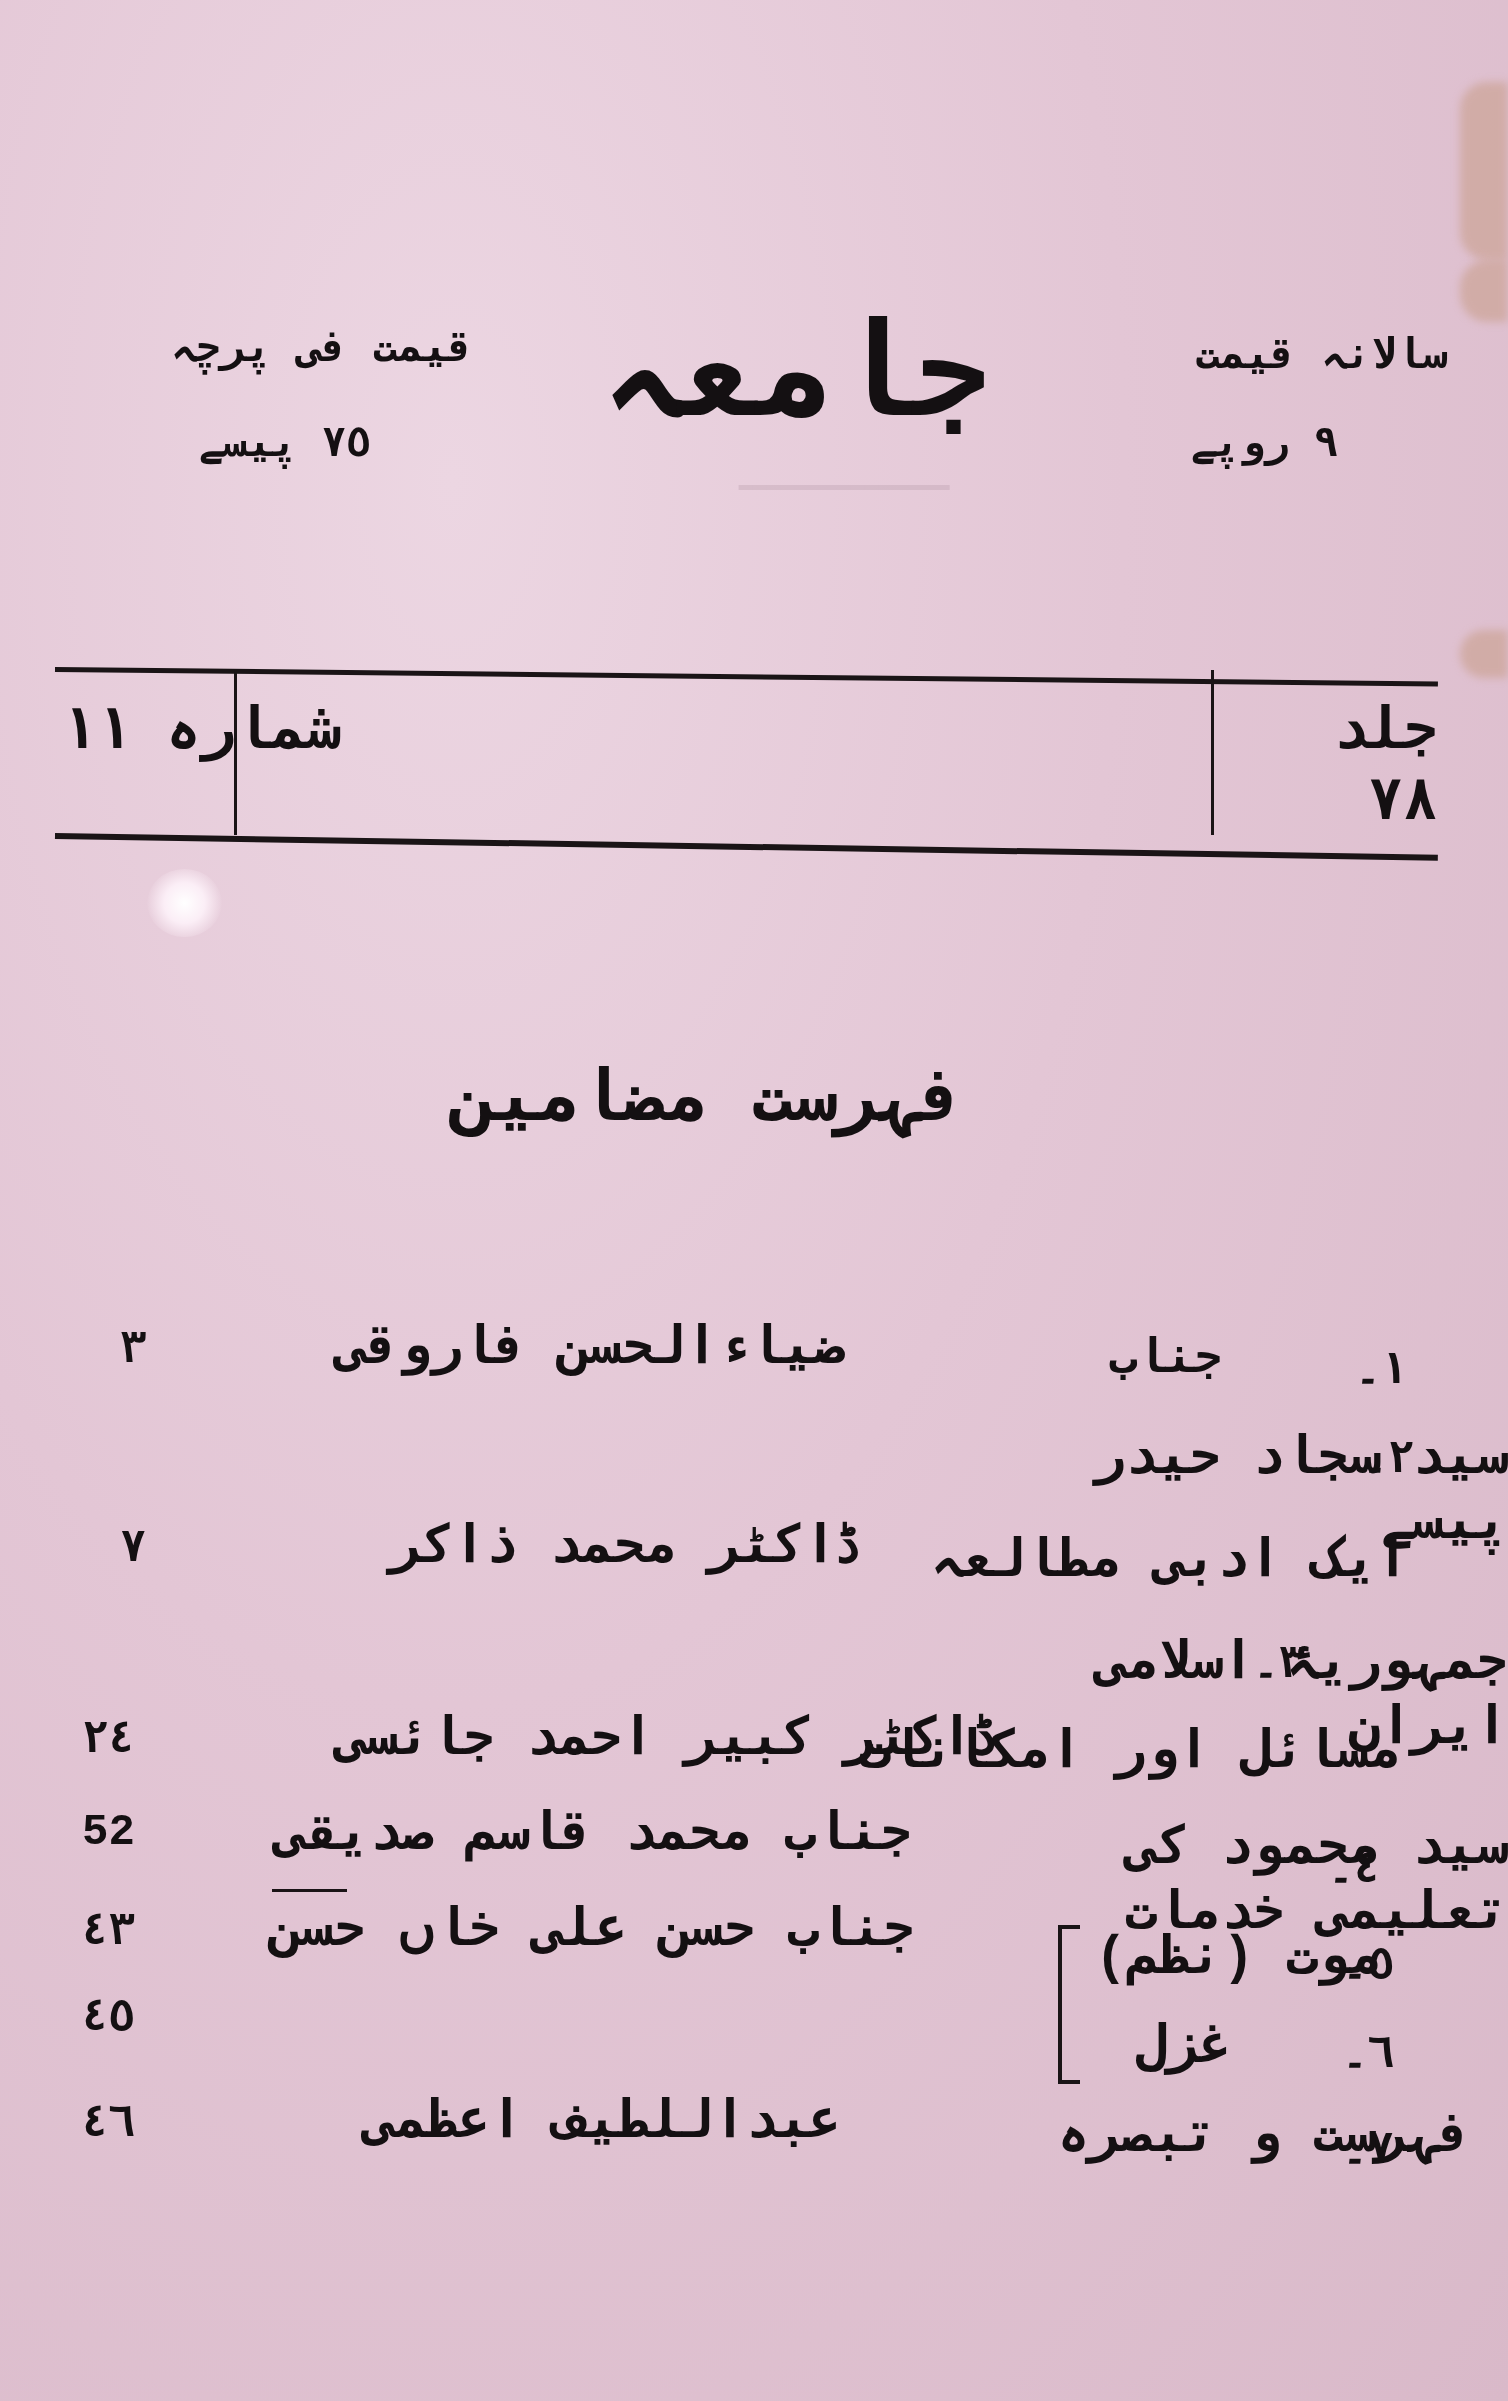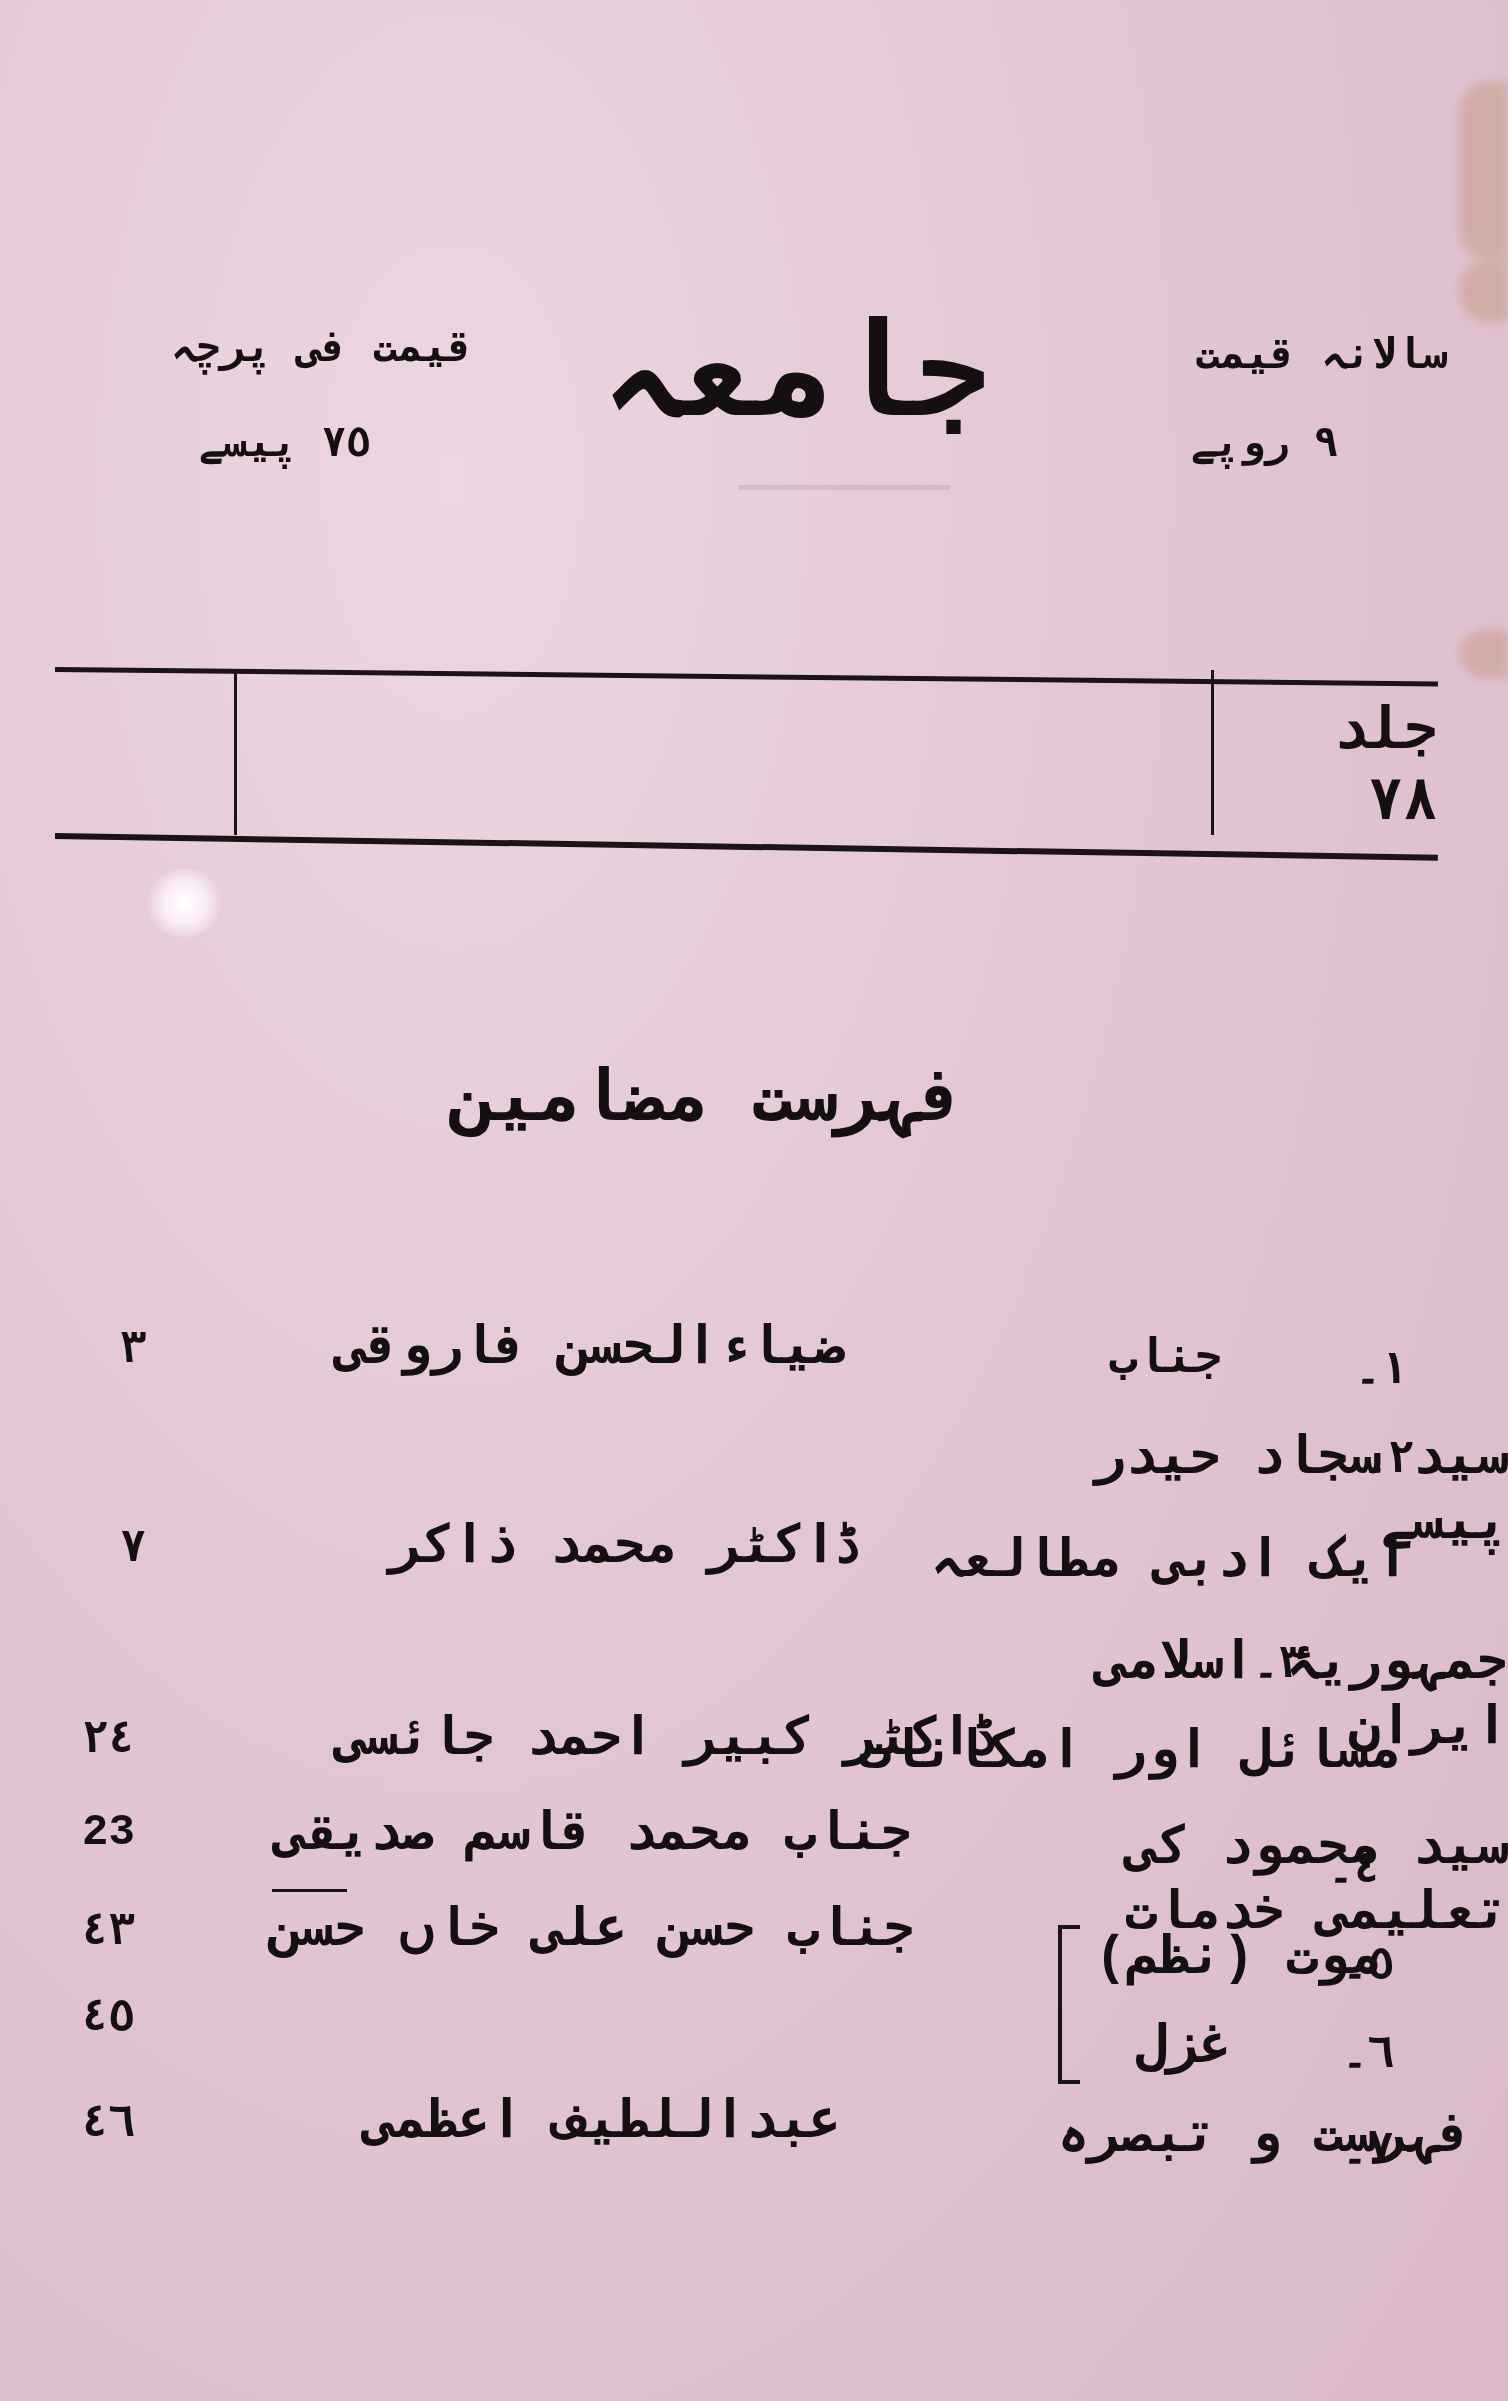--- a/index.html
+++ b/index.html
@@ -47,20 +47,21 @@
 <div class="abs urdu price-val" style="left:1191px;top:418px;">٩ روپے</div>
 <div class="abs urdu price-label" style="left:171px;top:322px;">قیمت فی پرچہ</div>
 <div class="abs urdu price-val" style="left:199px;top:418px;">٧٥ پیسے</div>
 <div class="abs urdu title" style="left:602px;top:294px;">جامعہ</div>
 
 <div class="band">
   <div class="rule-top"></div>
   <div class="vline" style="left:179px;"></div>
   <div class="vline" style="left:1156px;"></div>
   <div class="cell urdu" style="left:1184px;">جلد ٧٨</div>
+  <div class="cell urdu" style="left:6.8px;">شمارہ ١١</div>
   <div class="rule-bot"></div>
 </div>
 
 <div class="abs urdu toc-heading" style="left:452px;top:1054px;">فہرست مضامین</div>
 
 <div>
 
   <div class="toc-row urdu num" style="left:1355px;top:1342px;">١۔</div>
   <div class="toc-row urdu" style="left:1109px;top:1328px;font-size:47px;">جناب</div>
   <div class="toc-row urdu" style="left:335px;top:1314px;">ضیاءالحسن فاروقی</div>
@@ -74,21 +75,21 @@
 
   <div class="toc-row urdu num" style="left:1253px;top:1636px;">٣۔</div>
   <div class="toc-row urdu" style="left:914px;top:1629px;">جمہوریۂ اسلامی ایران</div>
   <div class="toc-row urdu" style="left:859px;top:1718px;">مسائل اور امکانات</div>
   <div class="toc-row urdu" style="left:335px;top:1705px;">ڈاکٹر کبیر احمد جائسی</div>
   <div class="toc-row urdu num" style="left:82px;top:1711px;">٢٤</div>
 
   <div class="toc-row urdu num" style="left:1328px;top:1841px;">٤۔</div>
   <div class="toc-row urdu" style="left:938px;top:1814px;">سید محمود کی تعلیمی خدمات</div>
   <div class="toc-row urdu" style="left:274px;top:1800px;">جناب محمد قاسم صدیقی</div>
-  <div class="toc-row urdu num" style="left:82px;top:1807px;">23</div>
+  <div class="toc-row urdu num" style="left:82px;top:1807px;">52</div>
 
   <div class="toc-row urdu num" style="left:1342px;top:1937px;">٥۔</div>
   <div class="toc-row urdu" style="left:1095px;top:1924px;">موت (نظم)</div>
   <div class="overline"></div>
   <div class="toc-row urdu" style="left:270px;top:1896px;">جناب حسن علی خاں حسن</div>
   <div class="toc-row urdu num" style="left:82px;top:1903px;">٤٣</div>
 
   <div class="bracket"></div>
 
   <div class="toc-row urdu num" style="left:1342px;top:2026px;">٦۔</div>

